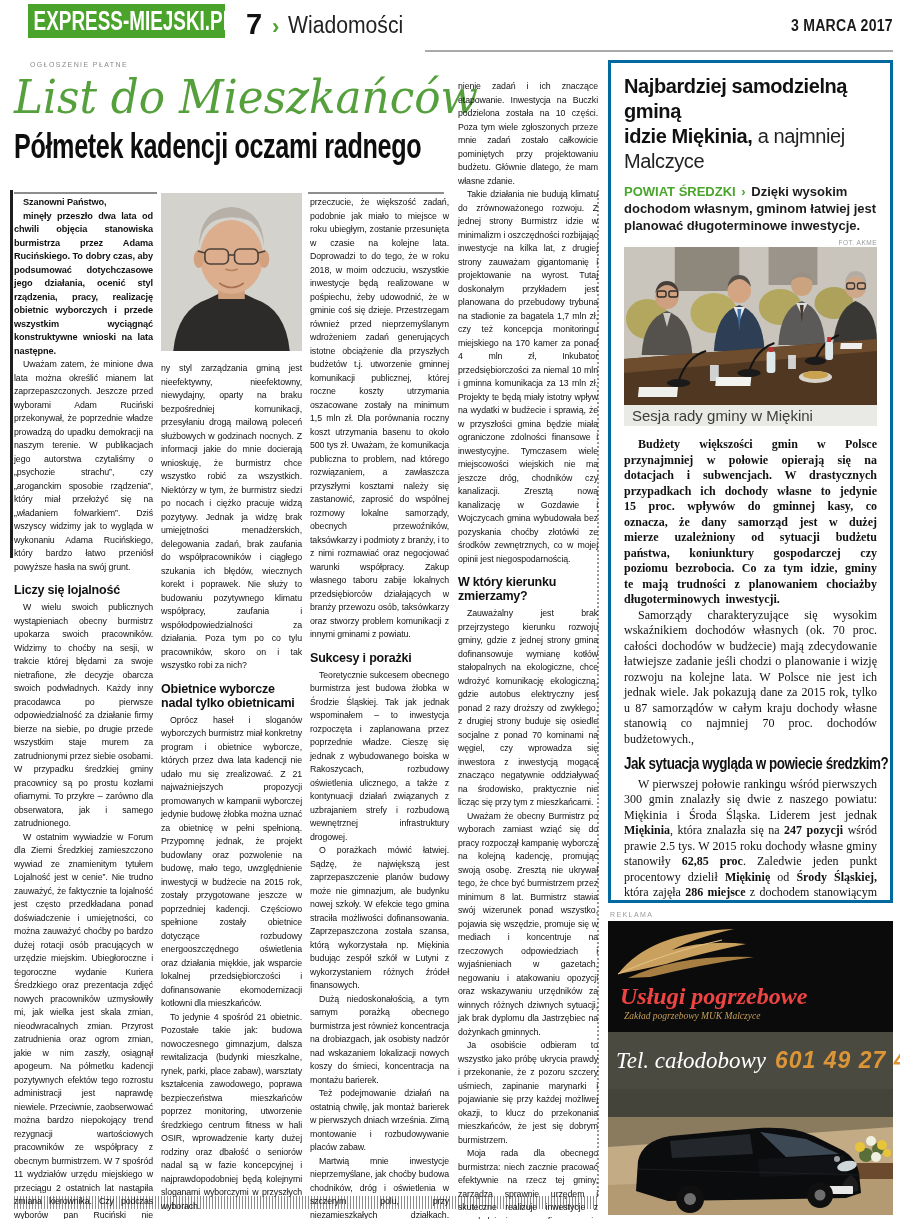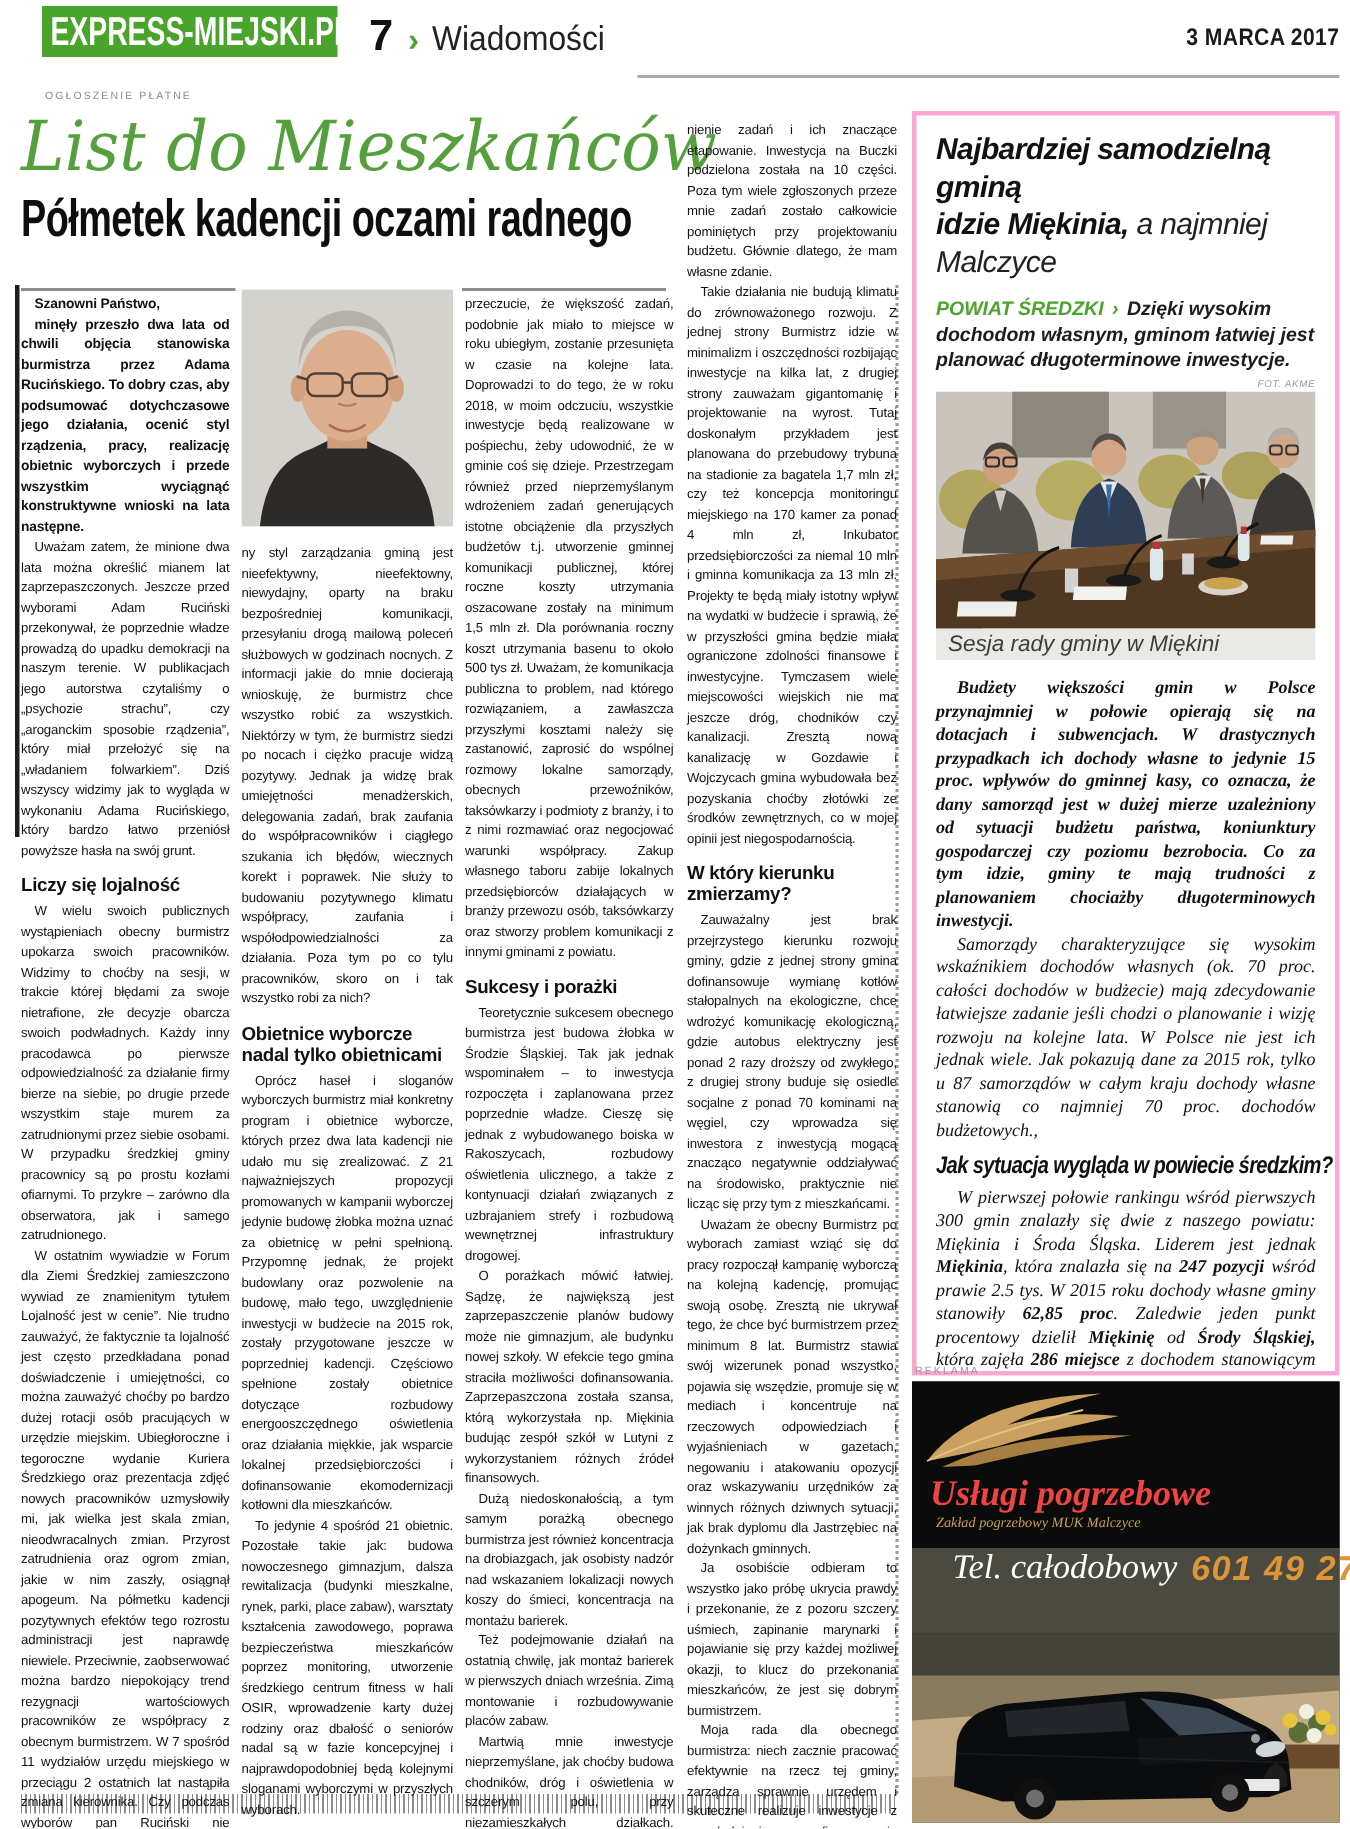--- a/index.html
+++ b/index.html
@@ -38,22 +38,22 @@
   .hr-a{ left:14px; width:143px;} .hr-b{ left:308px; width:136px;}
   .col{ position:absolute; font-size:8.8px; line-height:13.5px; text-align:justify;
     letter-spacing:-.1px; color:#111;}
   .col p{ text-indent:9px; }
   .col p.noindent{ text-indent:0; }
   .col p.lead{ font-weight:bold; font-size:9.2px; }
   .col h3{ font-size:12.5px; line-height:14px; margin:9px 0 4px; letter-spacing:-.2px; text-align:left;}
   .portrait-wrap{ width:100%; height:158px; margin-bottom:11px; }
   .portrait-wrap svg{ display:block; width:100%; height:100%; }
   
-  .red-box{ position:absolute; left:608px; top:74px; width:285px; height:843px;
-    border:3px solid #f9a8d4; background:#fff; padding:11px 13px; overflow:hidden;font-style:italic;}
+  .red-box{ position:absolute; left:608px; top:60px; width:285px; height:843px;
+    border:3px solid #0369a1; background:#fff; padding:11px 13px; overflow:hidden;}
   .rb-headline{ font-size:20px; line-height:25px; letter-spacing:-.4px; color:#111;}
   .rb-headline .b1{ font-weight:bold; display:block; }
   .rb-headline .b2{ font-weight:bold; }
   .rb-headline .l2{ font-weight:400; color:#222; }
   .rb-kicker{ margin-top:9px; font-size:13px; line-height:17px; font-weight:bold; color:#1c1c1c;}
   .rb-kicker .tag{ color:#4aa52c;text-align:center; } .rb-kicker .chev{ color:#4aa52c; padding:0 2px;}
   .photo-credit{ text-align:right; font-size:6.5px; color:#999; letter-spacing:.5px; margin-top:5px;}
   .council-wrap{ width:100%; height:158px; margin-top:1px;}
   .council-wrap svg{ display:block; width:100%; height:100%;}
   .rb-caption{ background:#e9e9e6; height:21px; line-height:21px; font-size:15px;
@@ -69,21 +69,21 @@
   
   .ad-label{ position:absolute; left:610px; top:911px; font-size:7px; color:#999; letter-spacing:1.4px;}
   .ad{ position:absolute; left:608px; top:921px; width:285px; height:294px; background:#0d0d0d;}
   .ad-top{ position:relative; height:111px; background:#0b0b0b;}
   .ad-leaf{ position:absolute; left:4px; top:3px; width:152px; height:58px;}
   .ad-title{ position:absolute; left:12px; top:62px; font-family:"Liberation Serif", serif;
     font-style:italic; font-weight:bold; font-size:24px; color:#ef4444; white-space:nowrap;}
   .ad-sub{ position:absolute; left:16px; top:90px; font-family:"Liberation Serif", serif;
     font-style:italic; font-size:9.5px; color:#c79f58; white-space:nowrap;}
   .ad-bullets{ position:absolute; right:10px; top:8px; width:140px; list-style:none;}
-  .ad-phone{ height:57px; background:#4a4a40; display:flex; padding-left:27px;
+  .ad-phone{ height:57px; background:#4a4a40; display:flex; align-items:center; padding-left:8px;
     font-style:italic; font-size:23px; white-space:nowrap;}
   .ad-phone .lbl{ color:#fff; font-family:"Liberation Serif", serif;}
   .ad-phone .num{ color:#dd9637; font-weight:bold; margin-left:9px; letter-spacing:1px;}
   .ad-photo{ height:126px; } .ad-photo svg{ display:block; width:100%; height:100%;}
 </style>
 </head>
 <body>
 
 <div id="page">
 

